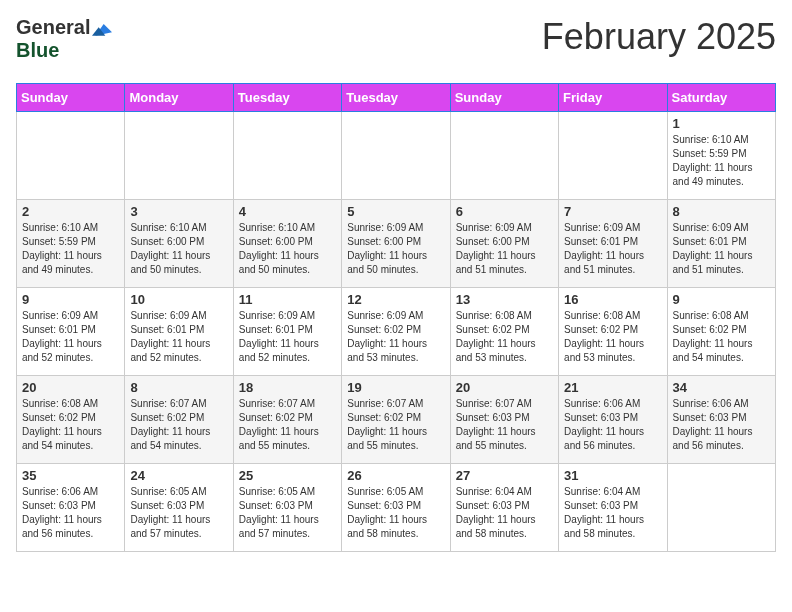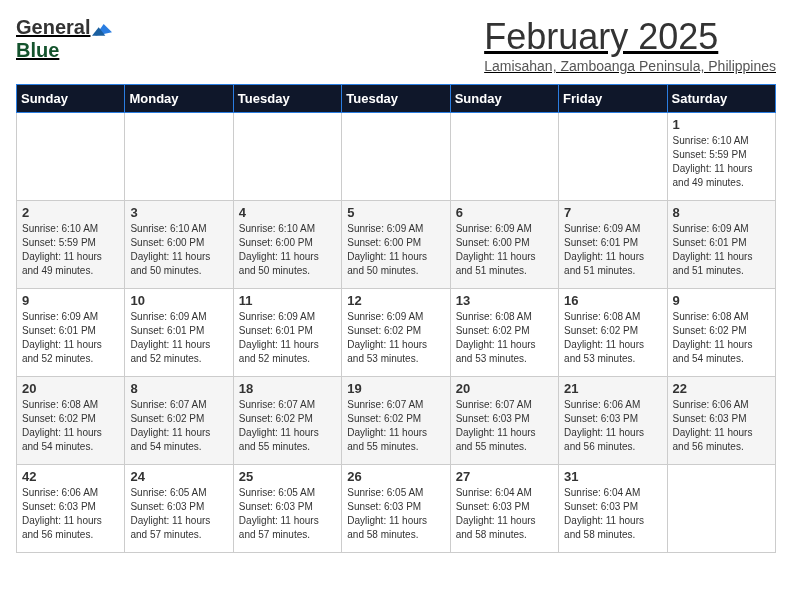--- a/index.html
+++ b/index.html
@@ -7,22 +7,21 @@
       font-family: Arial, sans-serif;
       background: #fff;
       width: 792px;
       min-height: 612px;
       padding: 16px;
     }
     .header {
       display: flex;
       justify-content: space-between;
       align-items: flex-start;
-      margin-bottom: 10px;
-      text-decoration: underline;
+      margin-bottom: 21px;
     }
     .logo {
       display: flex;
       flex-direction: column;
       align-items: flex-start;
     }
     .logo-text {
       display: flex;
       align-items: flex-end;
       gap: 0;
@@ -36,38 +35,38 @@
       font-size: 20px;
       font-weight: bold;
       color: #14532d;
     }
     .logo-icon {
       width: 20px;
       height: 20px;
       margin-left: 2px;
     }
     .title-block {
-      text-align: left;
+      text-align: right;
     }
     .month-title {
       font-size: 36px;
       font-weight: normal;
       color: #333;
     }
     .subtitle {
       font-size: 14px;
       color: #555;
     }
     .calendar {
       width: 100%;
       border-collapse: collapse;
       border: 1px solid #ccc;
     }
     .calendar th {
-      background: #0f172a;
+      background: #d946ef;
       color: #fff;
       padding: 6px 4px;
       font-size: 13px;
       font-weight: bold;
       text-align: left;
       border: 1px solid #2a7de1;
     }
     .calendar td {
       width: 108px;
       vertical-align: top;
@@ -105,21 +104,20 @@
       <span class="logo-general">General</span>
       <svg class="logo-icon" viewBox="0 0 24 20" xmlns="http://www.w3.org/2000/svg">
         <polygon points="4,18 14,4 24,14" fill="#2a7de1"></polygon>
         <polygon points="0,18 8,8 16,18" fill="#1a5fa0"></polygon>
       </svg>
     </div>
     <span class="logo-blue">Blue</span>
   </div>
   <div class="title-block">
     <div class="month-title">February 2025</div>
-    <div class="subtitle">Lamisahan, Zamboanga Peninsula, Philippines</div>
   </div>
 </div>
 
 <table class="calendar">
   <thead>
     <tr>
     <th>Sunday</th>
         <th>Monday</th>
         <th>Tuesday</th>
         <th>Tuesday</th>
@@ -283,30 +281,30 @@
 and 55 minutes.</div>
         </td>
         <td>
           <span class="day-num">21</span>
           <div class="day-info" style="white-space: pre-line;">Sunrise: 6:06 AM
 Sunset: 6:03 PM
 Daylight: 11 hours
 and 56 minutes.</div>
         </td>
         <td>
-          <span class="day-num">22</span>
+          <span class="day-num">34</span>
           <div class="day-info" style="white-space: pre-line;">Sunrise: 6:06 AM
 Sunset: 6:03 PM
 Daylight: 11 hours
 and 56 minutes.</div>
         </td>
       </tr>
       <tr>
         <td>
-          <span class="day-num">42</span>
+          <span class="day-num">35</span>
           <div class="day-info" style="white-space: pre-line;">Sunrise: 6:06 AM
 Sunset: 6:03 PM
 Daylight: 11 hours
 and 56 minutes.</div>
         </td>
         <td>
           <span class="day-num">24</span>
           <div class="day-info" style="white-space: pre-line;">Sunrise: 6:05 AM
 Sunset: 6:03 PM
 Daylight: 11 hours

